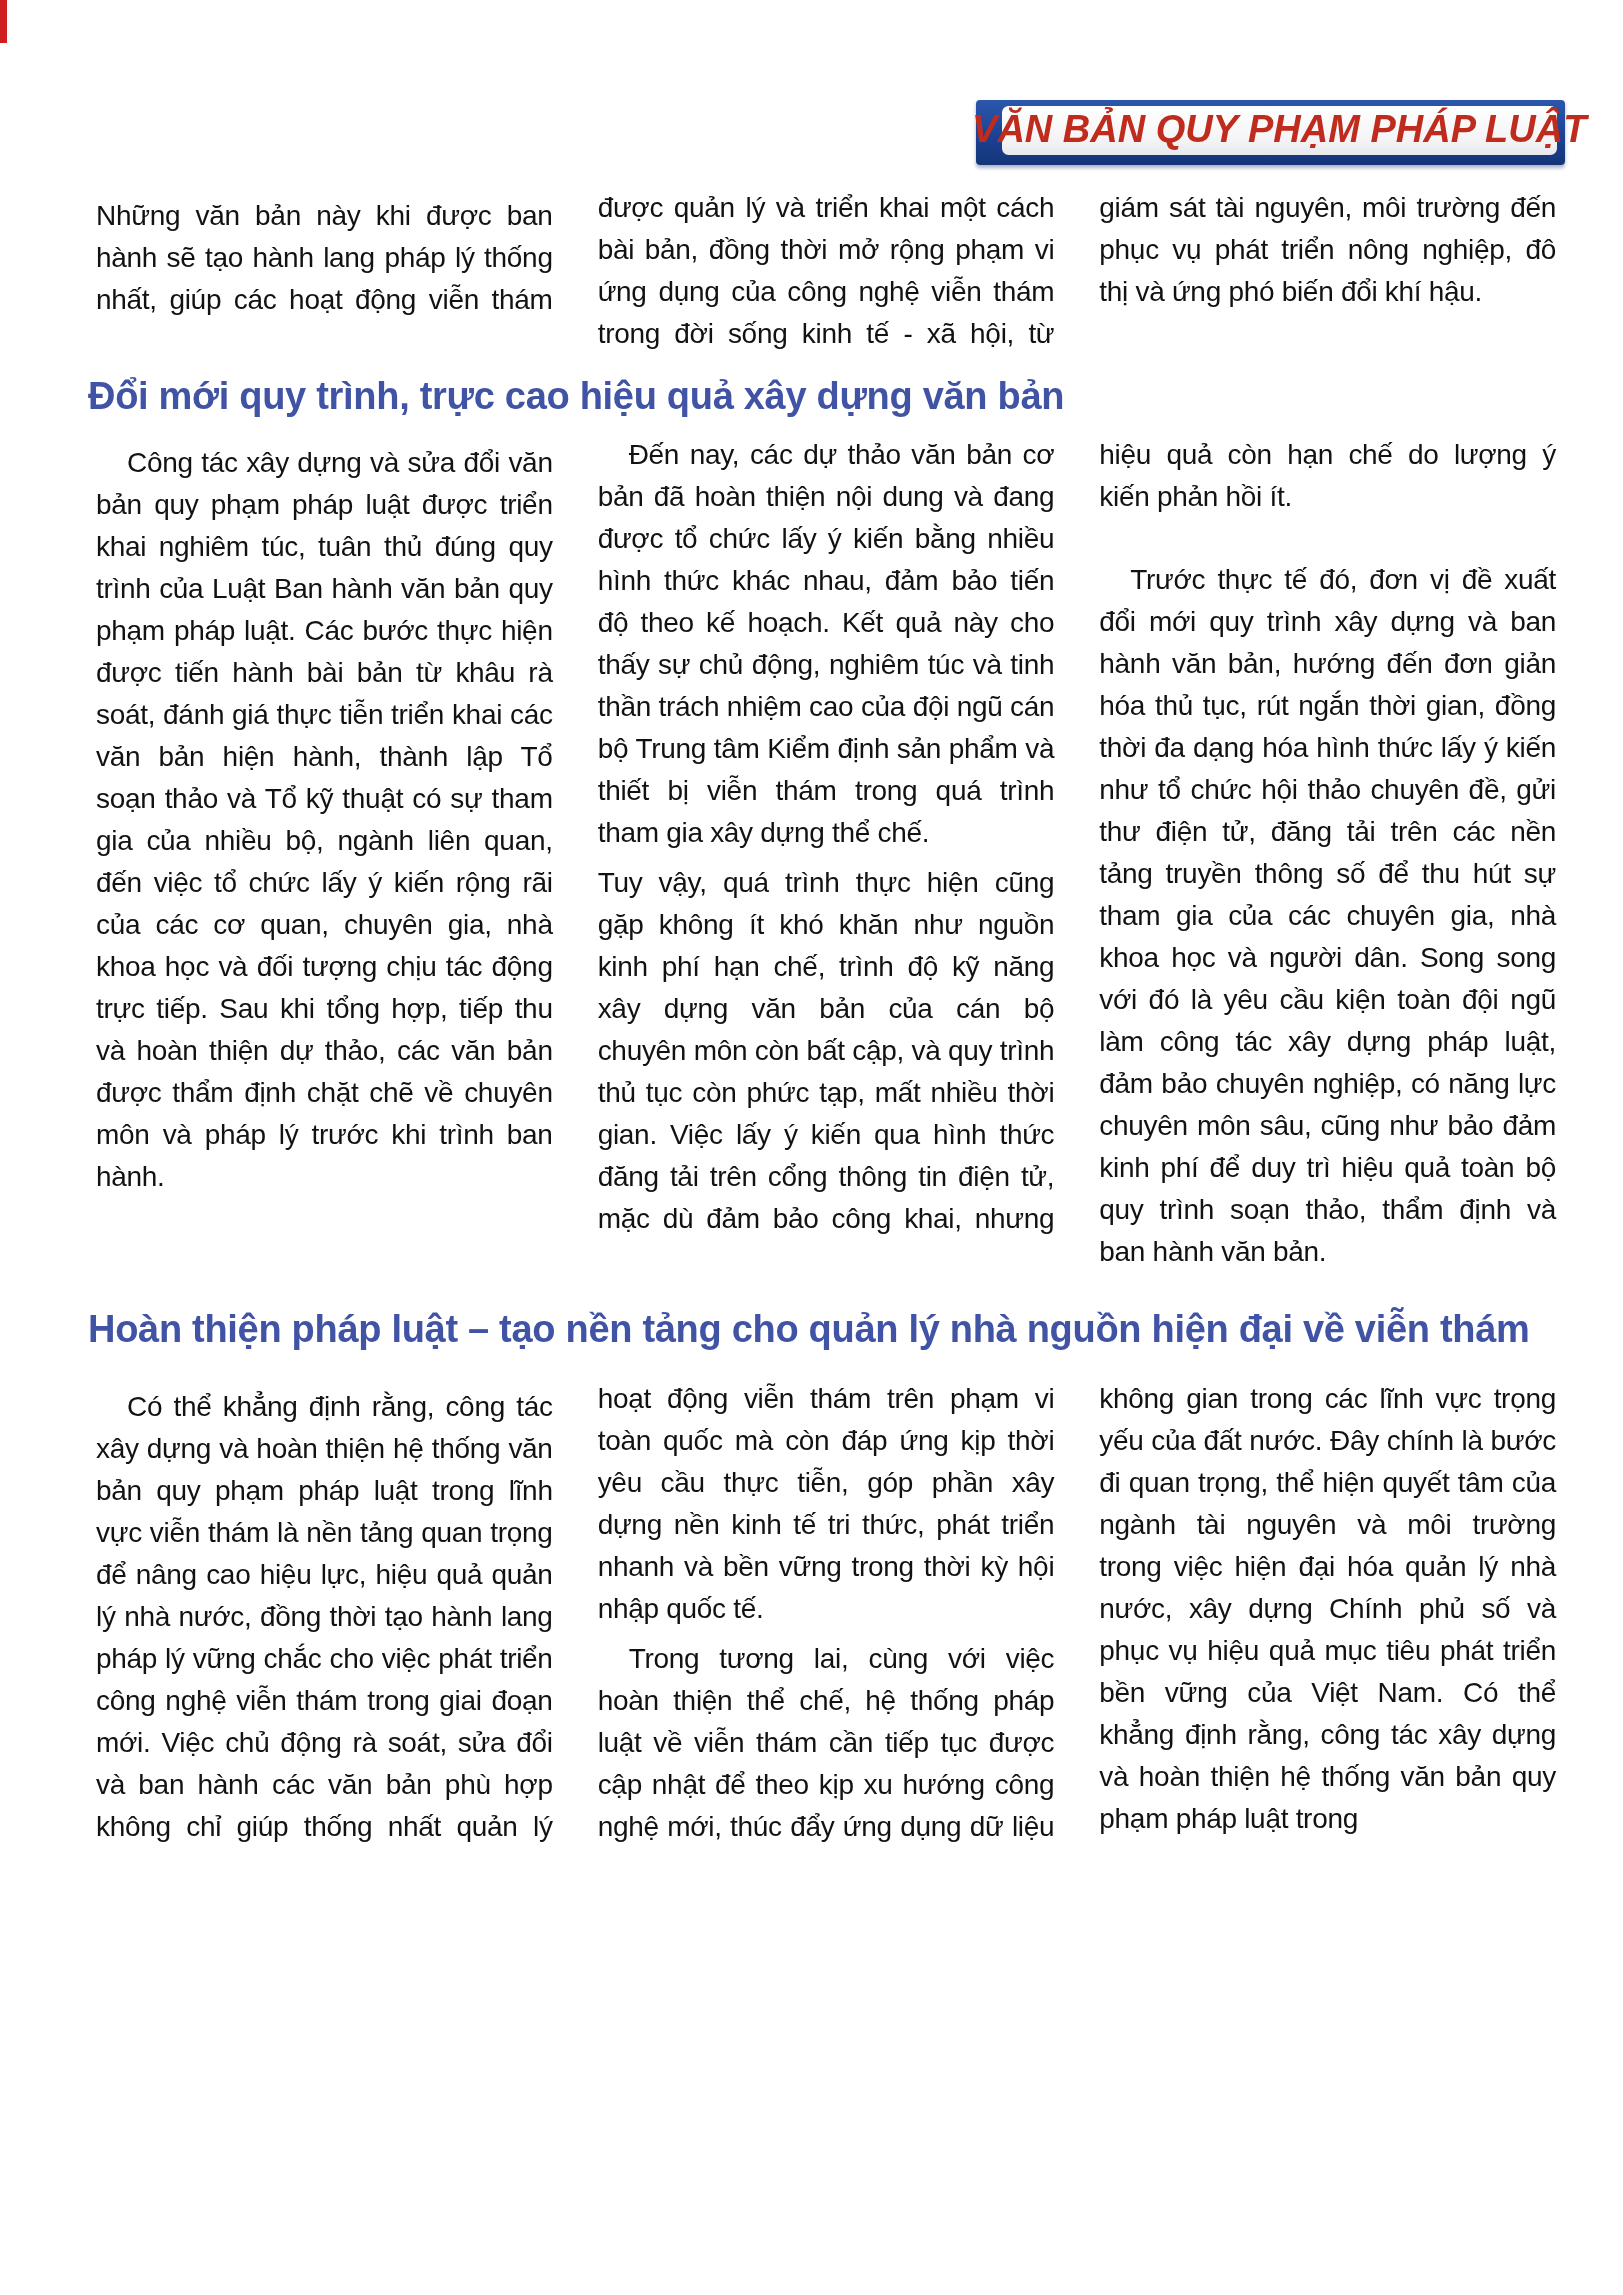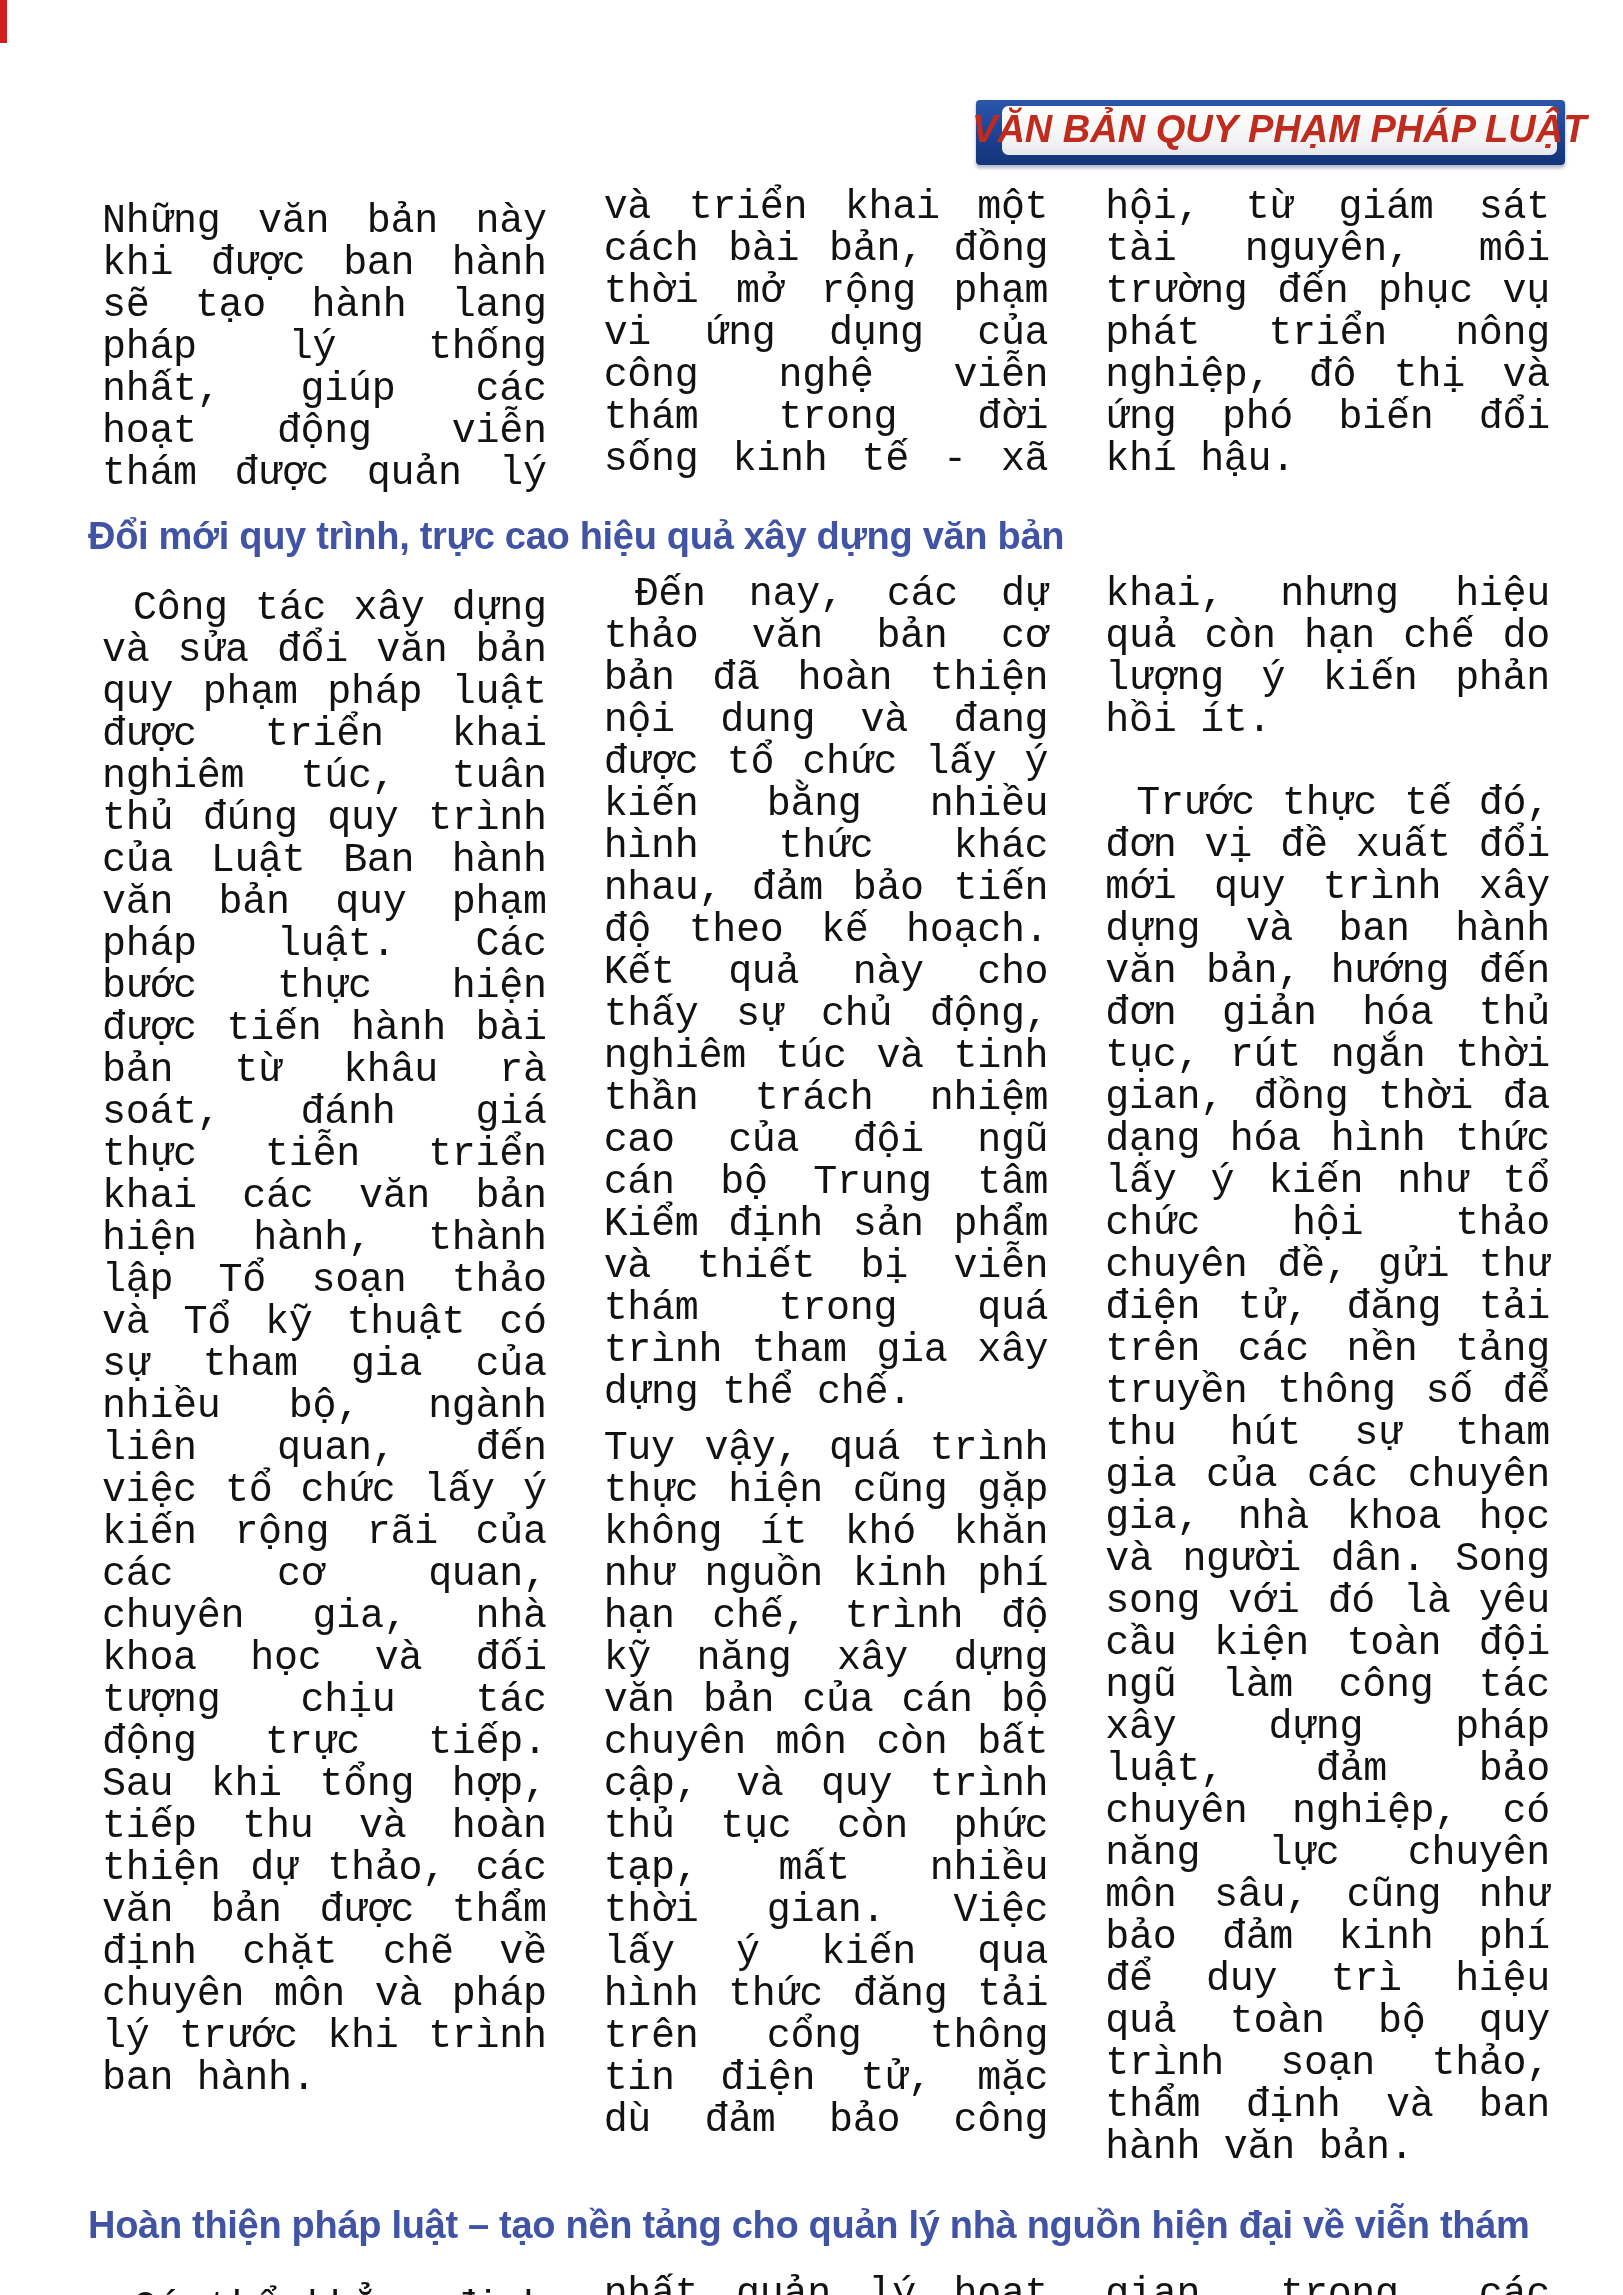--- a/index.html
+++ b/index.html
@@ -37,25 +37,24 @@
   }
   .content{
     position:absolute;left:88px;top:187px;width:1476px;
   }
   .cols{
     column-count:3;
     column-gap:29px;
     text-align:justify;
   }
   .para{
-    margin:14px;
-    font-size:40px;
+    margin:8px;
+    font-size:28px;
     line-height:42px;
     letter-spacing:-0.3px;
-    font-family:Liberation Mono, monospace;
   }
   .indent{text-indent:31px;}
   .gap{margin-top:41px;}
   .heading{
     margin:18.3px 0 14.4px 0;
     font-size:38px;
     line-height:46px;
     font-weight:bold;
     color:#4053a4;
     letter-spacing:-0.3px;

